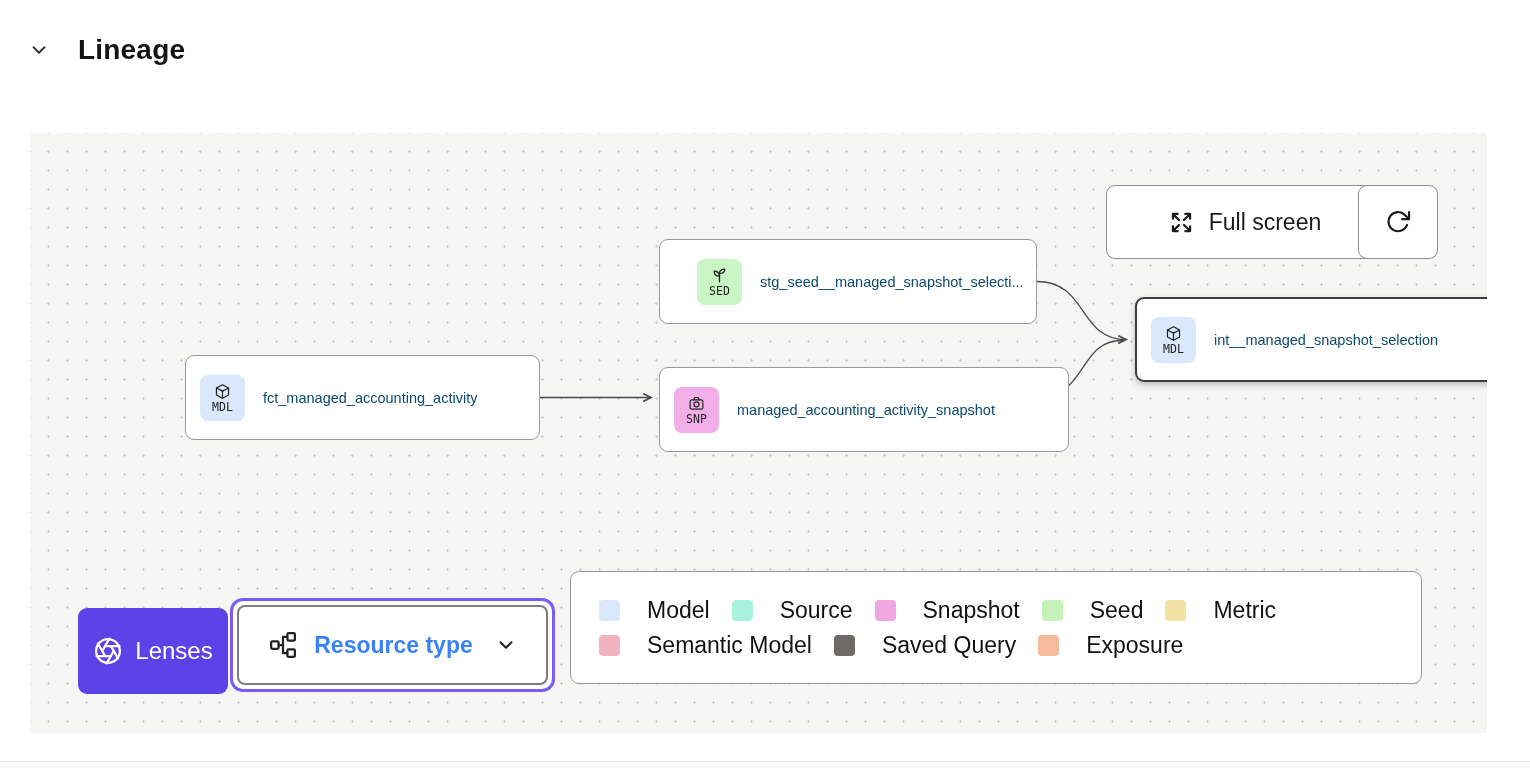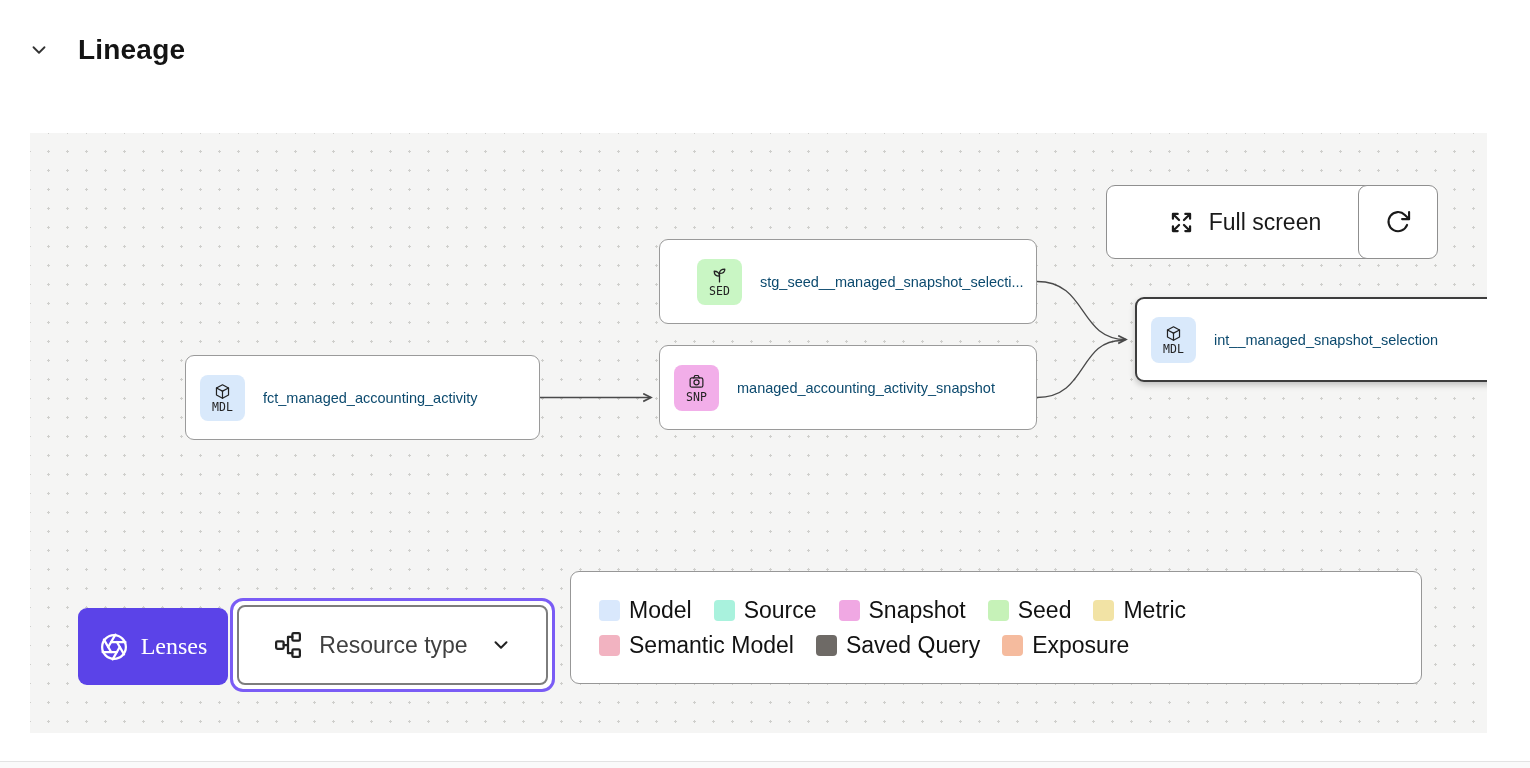--- a/index.html
+++ b/index.html
@@ -42,48 +42,48 @@
     width:45px; height:46px; border-radius:8px; flex:none;
     display:flex; flex-direction:column; align-items:center; justify-content:center; gap:1px;
     color:#222;
   }
   .node-badge svg { width:17px; height:17px; }
   .badge-label { font-family:"DejaVu Sans Mono", monospace; font-size:11.5px; line-height:12px; color:#222; }
   .node-label { font-size:14.5px; color:#0c4a6e; white-space:nowrap; }
 
   .node-stg { left:629px;  top:106px; width:378px; }
   .node-fct { left:155px;  top:222px; width:355px; }
-  .node-snp { left:629px;  top:212px; width:378px; }
+  .node-snp { left:629px;  top:234px; width:410px; }
   .node-int { left:1105px; top:164px; width:385px; }
 
   
   .lenses-btn {
-    position:absolute; left:48px; top:475px; width:150px; height:77px;
+    position:absolute; left:48px; top:475px; width:150px; height:86px;
     border:none; border-radius:9px; display:flex; align-items:center; justify-content:center;
-    gap:12px; color:#fff; font-size:24px; cursor:pointer;font-family:Liberation Serif, serif;
+    gap:12px; color:#fff; font-size:24px; cursor:pointer;
   }
   .resource-ring {
     position:absolute; left:200px; top:465px; width:325px; height:94px;
     border:3px solid #7a5cf5; border-radius:13px; background:#fff; padding:4px; cursor:pointer;
   }
   .resource-btn {
     width:100%; height:100%; background:#fff; border:2px solid #7d7d7d; border-radius:8px;
     display:flex; align-items:center; justify-content:center; gap:16px;
-    font-size:23px; font-weight:400; color:#404040;
+    font-size:23px; font-weight:700; color:#3b82f6;
   }
   .resource-btn .chev-sm { margin-left:6px; color:#222; }
 
   
   .legend {
     position:absolute; left:540px; top:438px; width:852px; height:113px;
     background:#fff; border:1px solid #979797; border-radius:9px;
     display:flex; flex-direction:column; justify-content:center; gap:8px; padding:10px 28px;
   }
   .legend-row { display:flex; align-items:center; gap:22px; }
-  .legend-item { display:flex; align-items:center; gap:9px; font-size:23px; color:#121212; }
+  .legend-item { display:flex; align-items:center; gap:27px; font-size:23px; color:#121212; }
   .swatch { width:21px; height:21px; border-radius:4px; flex:none; }
 
   
   .footer-strip { position:absolute; left:0; top:761px; width:1530px; height:7px;
                   border-top:1px solid #e3e3e3; background:#fafafa; }
 </style>
 </head>
 <body>
 
 <div class="page-header">

